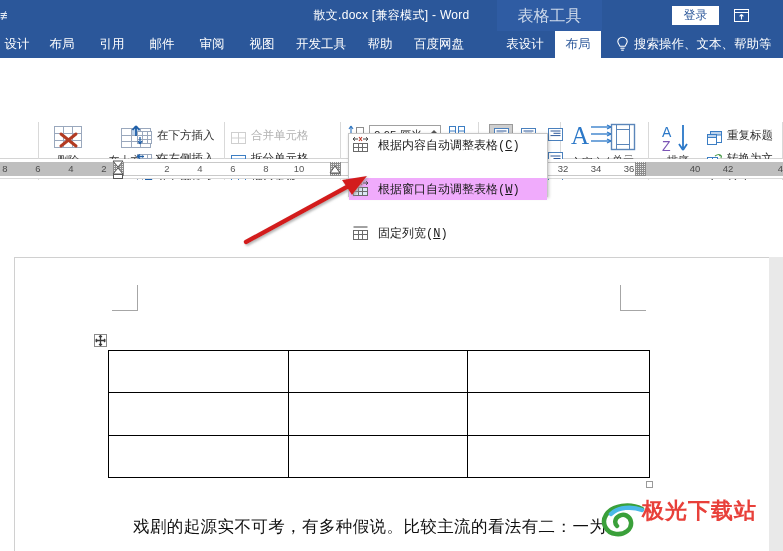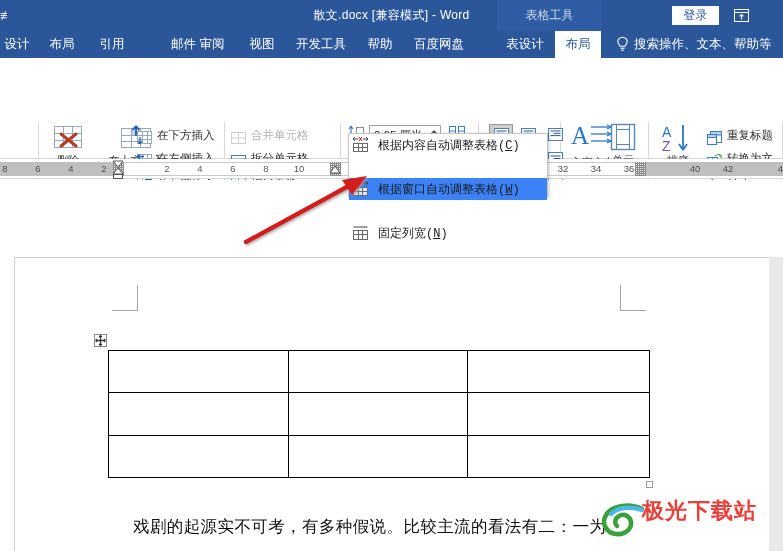--- a/index.html
+++ b/index.html
@@ -23,21 +23,21 @@
     color:#e6ecf5; font-size:13px; line-height:13px; overflow:hidden;
   }
   #doc-title {
     position:absolute; left:0; top:0; width:783px; height:31px;
     line-height:31px; text-align:center; color:#ffffff; font-size:12px;
     letter-spacing:.3px;
   }
   #tabletools-banner {
     position:absolute; left:497px; top:0px; width:105px; height:31px;
     background:#2f5ca3;
-    line-height:31px; text-align:center; color:#cdd9ea; font-size:12px;
+    line-height:31px; text-align:center; color:#cdd9ea; font-size:16px;
   }
   #signin-btn {
     position:absolute; left:672px; top:6px; width:47px; height:19px;
     background:#ffffff; color:#2b579a; font-size:12px;
     line-height:19px; text-align:center;
   }
   #ribbon-display-btn {
     position:absolute; left:732px; top:6px; width:19px; height:19px;
   }
   #ribbon-display-btn svg { display:block; }
@@ -136,21 +136,21 @@
     position:absolute; left:348px; top:133px; width:200px; height:64px;
     background:#ffffff; border:1px solid #c6c6c6;
     box-shadow:1px 1px 3px rgba(0,0,0,.22);
     z-index:60;
     font-family:Liberation Mono, monospace;
   }
   .menu-item {
     position:relative; height:22px; display:flex; align-items:center;
     padding-left:2px;
   }
-  .menu-item.hl { background:#3b82f6; }
+  .menu-item.hl { background:#f0abfc; }
   .menu-item .mi-lbl {
     font-size:12px; color:#1a1a1a; margin-left:8px; white-space:nowrap;
   }
   .mi-lbl u { text-decoration:underline; }
 
   
   #ruler {
     position:absolute; left:0; top:159px; width:783px; height:20px;
     background:#ffffff; border-bottom:1px solid #d9d9d9;
   }
@@ -245,21 +245,21 @@
       <path d="M9.5 13.5 L9.5 8.5 M9.5 8.5 L7.6 10.4 M9.5 8.5 L11.4 10.4" stroke="#ffffff" stroke-width="1.1" fill="none"></path>
     </svg>
   </div>
 </div>
 
 <div id="tabstrip"></div>
 <div id="tabs-host">
     <div class="tab" style="left: 0px; width: 34px;">设计</div>
     <div class="tab" style="left: 40px; width: 44px;">布局</div>
     <div class="tab" style="left: 90px; width: 44px;">引用</div>
-    <div class="tab" style="left: 152px; width: 44px; text-align: right;">邮件</div>
+    <div class="tab" style="left: 140px; width: 44px;">邮件</div>
     <div class="tab" style="left: 190px; width: 44px;">审阅</div>
     <div class="tab" style="left: 240px; width: 44px;">视图</div>
     <div class="tab" style="left: 288px; width: 66px;">开发工具</div>
     <div class="tab" style="left: 358px; width: 44px;">帮助</div>
     <div class="tab" style="left: 406px; width: 66px;">百度网盘</div>
     <div class="tab ctx" style="left: 497px; width: 56px;">表设计</div>
     <div class="tab ctx" id="tab-layout-ctx" style="left: 555px; width: 46px;">布局</div>
   </div>
 <div id="tabstrip-search">
   <span style="display:inline-block;width:22px"></span><span>搜索操作、文本、帮助等</span>

